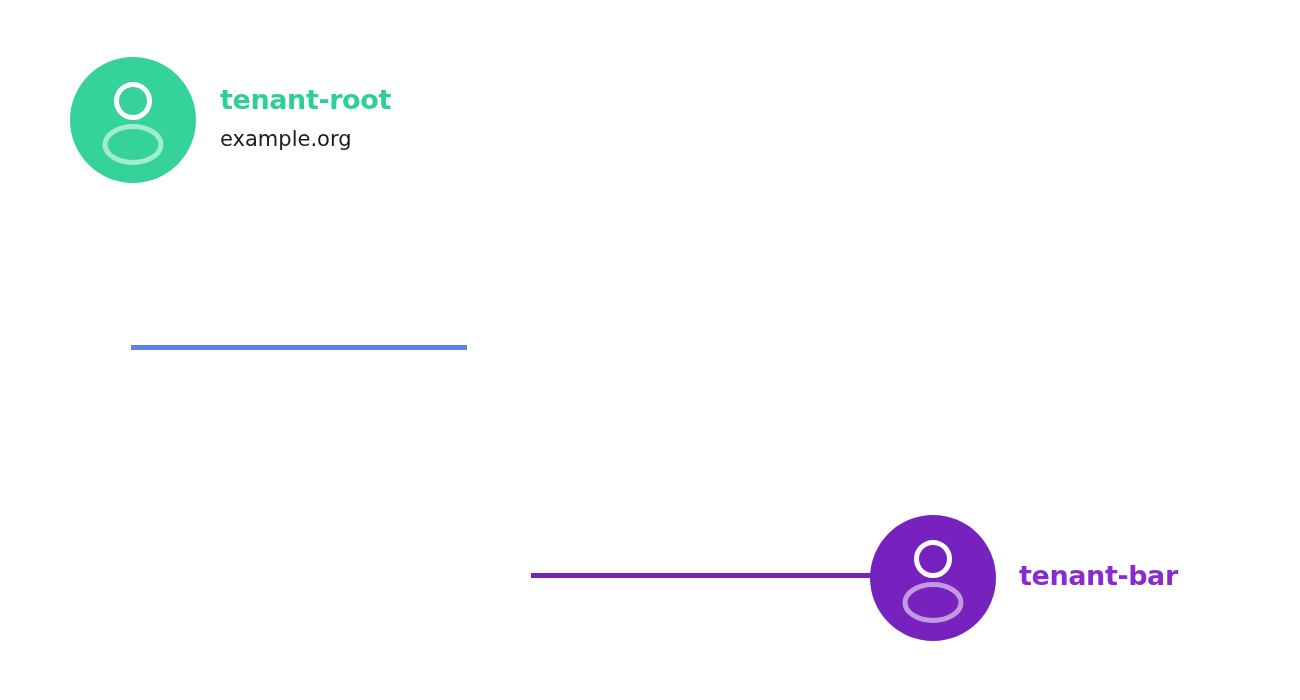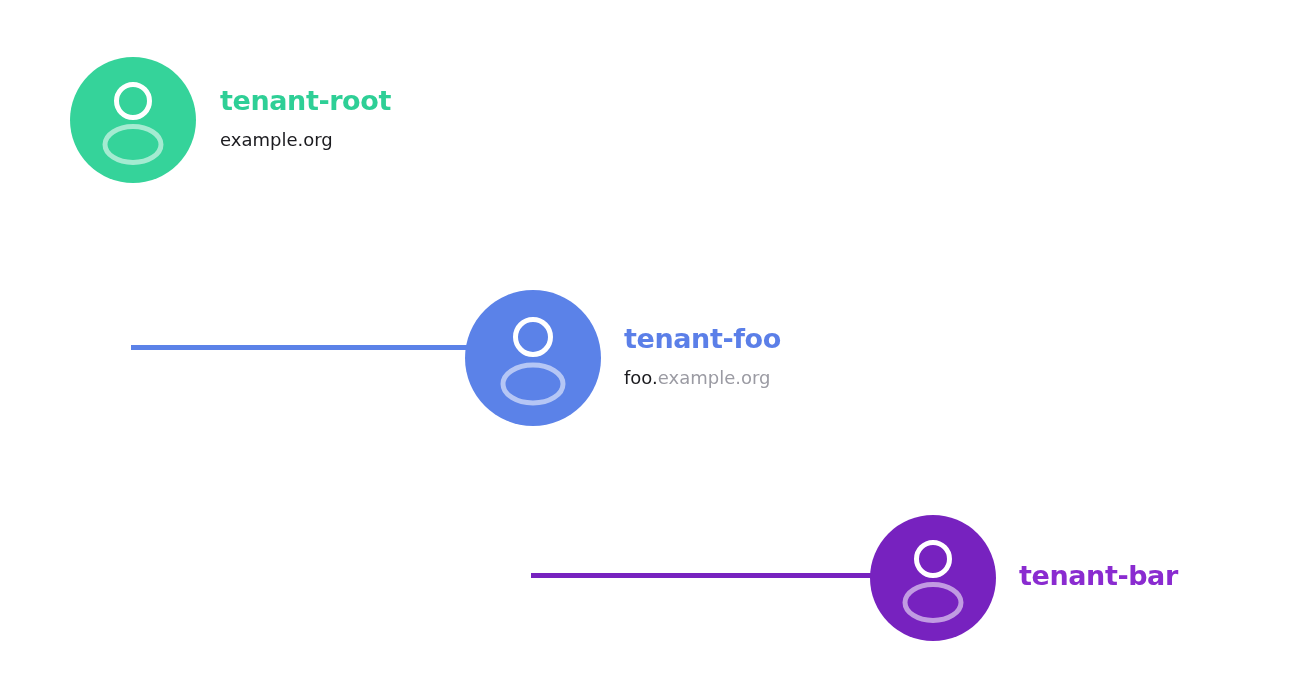--- a/index.html
+++ b/index.html
@@ -53,21 +53,21 @@
     font-family: "DejaVu Sans", sans-serif;
     font-weight: bold;
     font-size: 27px;
     letter-spacing: -0.4px;
     line-height: 1.1;
     white-space: nowrap;
   }
   .node-domain {
     font-family: "DejaVu Sans", sans-serif;
     font-weight: normal;
-    font-size: 18px;
+    font-size: 21px;
     line-height: 1.1;
     white-space: nowrap;
     margin-top: 14px;
   }
   .dom-prefix { color: #1b1b1f; }
   .dom-rest   { color: #9b9ba3; }
 
   
   #node-root { left: 70px;  top: 57px;  }
   #node-foo  { left: 465px; top: 290px; }
@@ -117,34 +117,20 @@
       </svg>
     </div>
     <div class="labels">
       <div class="node-title" style="color:#2ecf96;">tenant-root</div>
       <div class="node-domain">
         <span class="dom-prefix">example.org</span><span class="dom-rest"></span>
       </div>
     </div>
   </div>
 
-  <div class="node" id="node-foo">
-    <div class="avatar" style="background:#5b82e8;">
-      <svg viewBox="0 0 136 136">
-        <circle cx="68" cy="47" r="17.5" fill="none" stroke="#ffffff" stroke-width="5"></circle>
-        <ellipse cx="68" cy="94" rx="30" ry="19" fill="none" stroke="#ffffff" stroke-opacity="0.55" stroke-width="5"></ellipse>
-      </svg>
-    </div>
-    <div class="labels">
-      <div class="node-title" style="color:#5b7fe8;">tenant-foo</div>
-      <div class="node-domain">
-        <span class="dom-prefix">foo.</span><span class="dom-rest">example.org</span>
-      </div>
-    </div>
-  </div>
 
   <div class="node" id="node-bar">
     <div class="avatar" style="background:#7722bf;">
       <svg viewBox="0 0 126 126">
         <circle cx="63" cy="44" r="16.5" fill="none" stroke="#ffffff" stroke-width="5"></circle>
         <ellipse cx="63" cy="87.5" rx="28" ry="18" fill="none" stroke="#ffffff" stroke-opacity="0.55" stroke-width="5"></ellipse>
       </svg>
     </div>
     <div class="labels">
       <div class="node-title" style="color:#8a2bd0;">tenant-bar</div>

